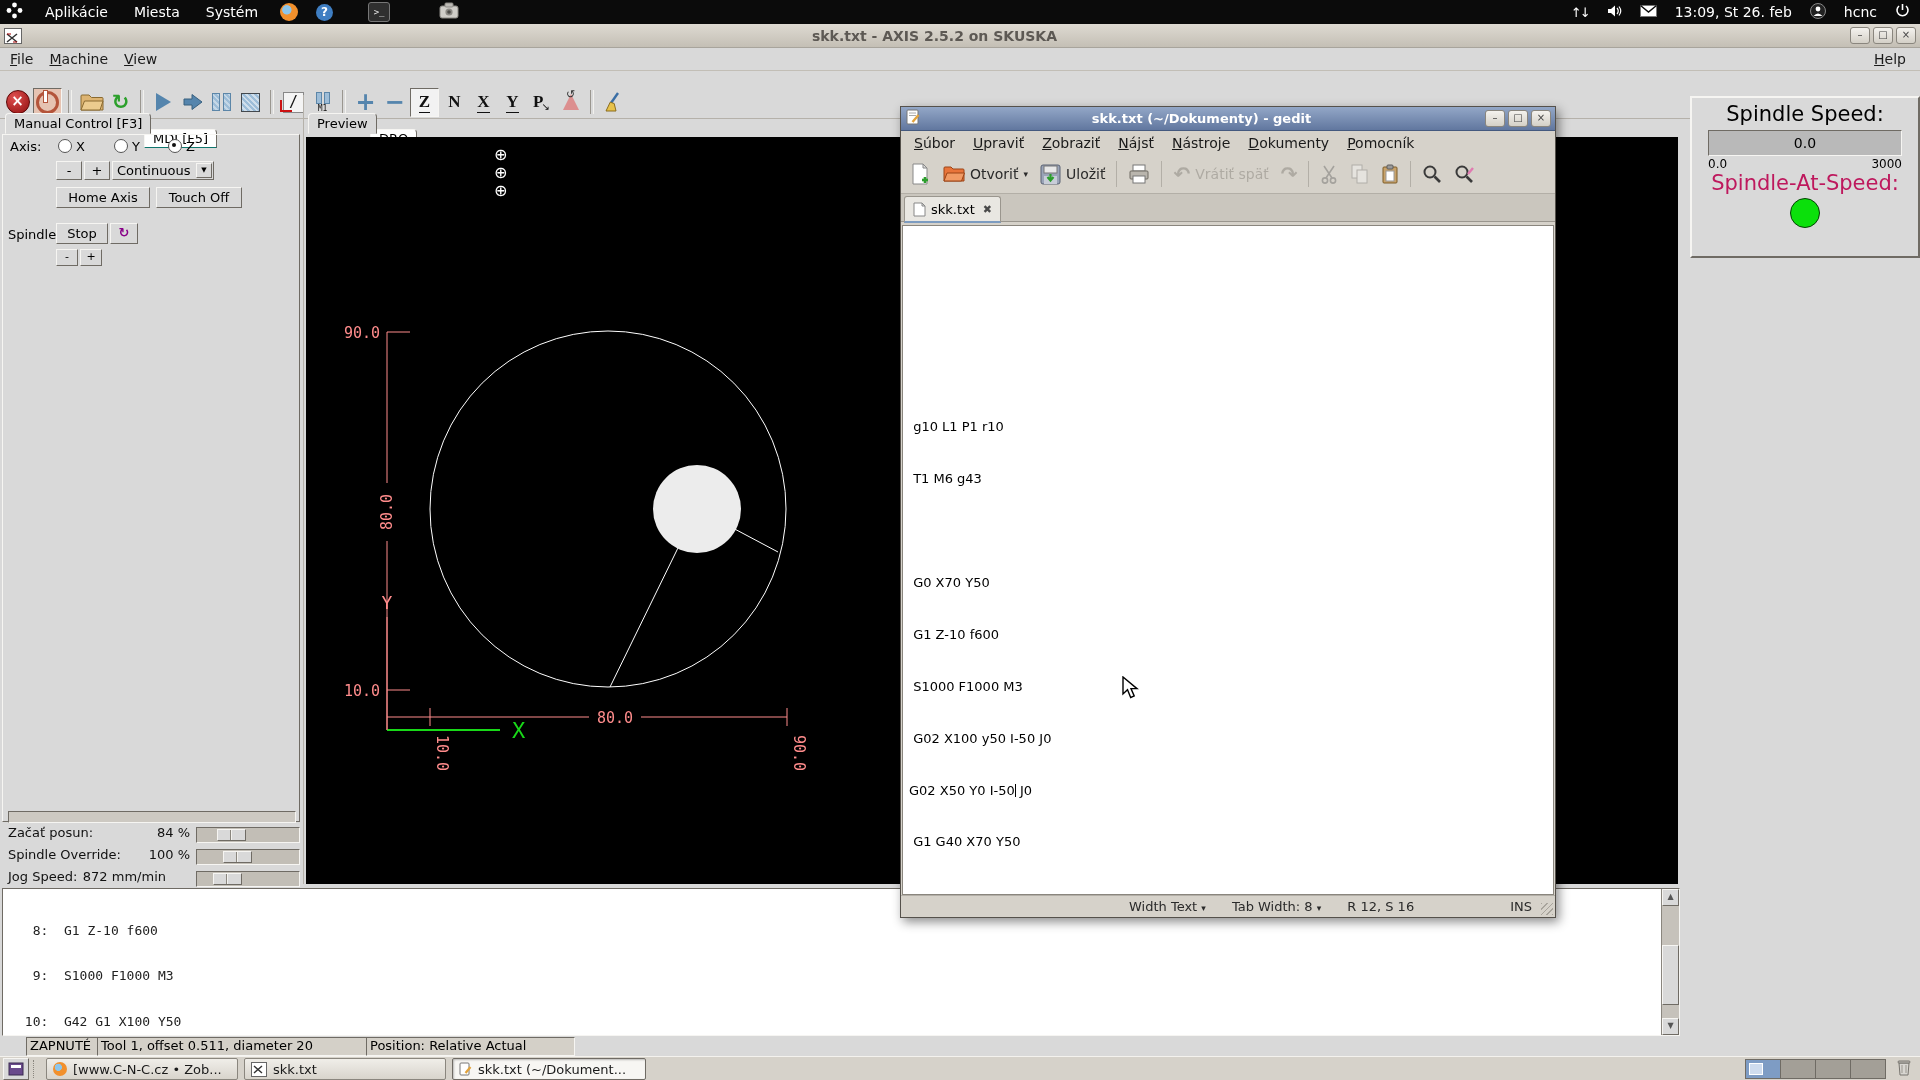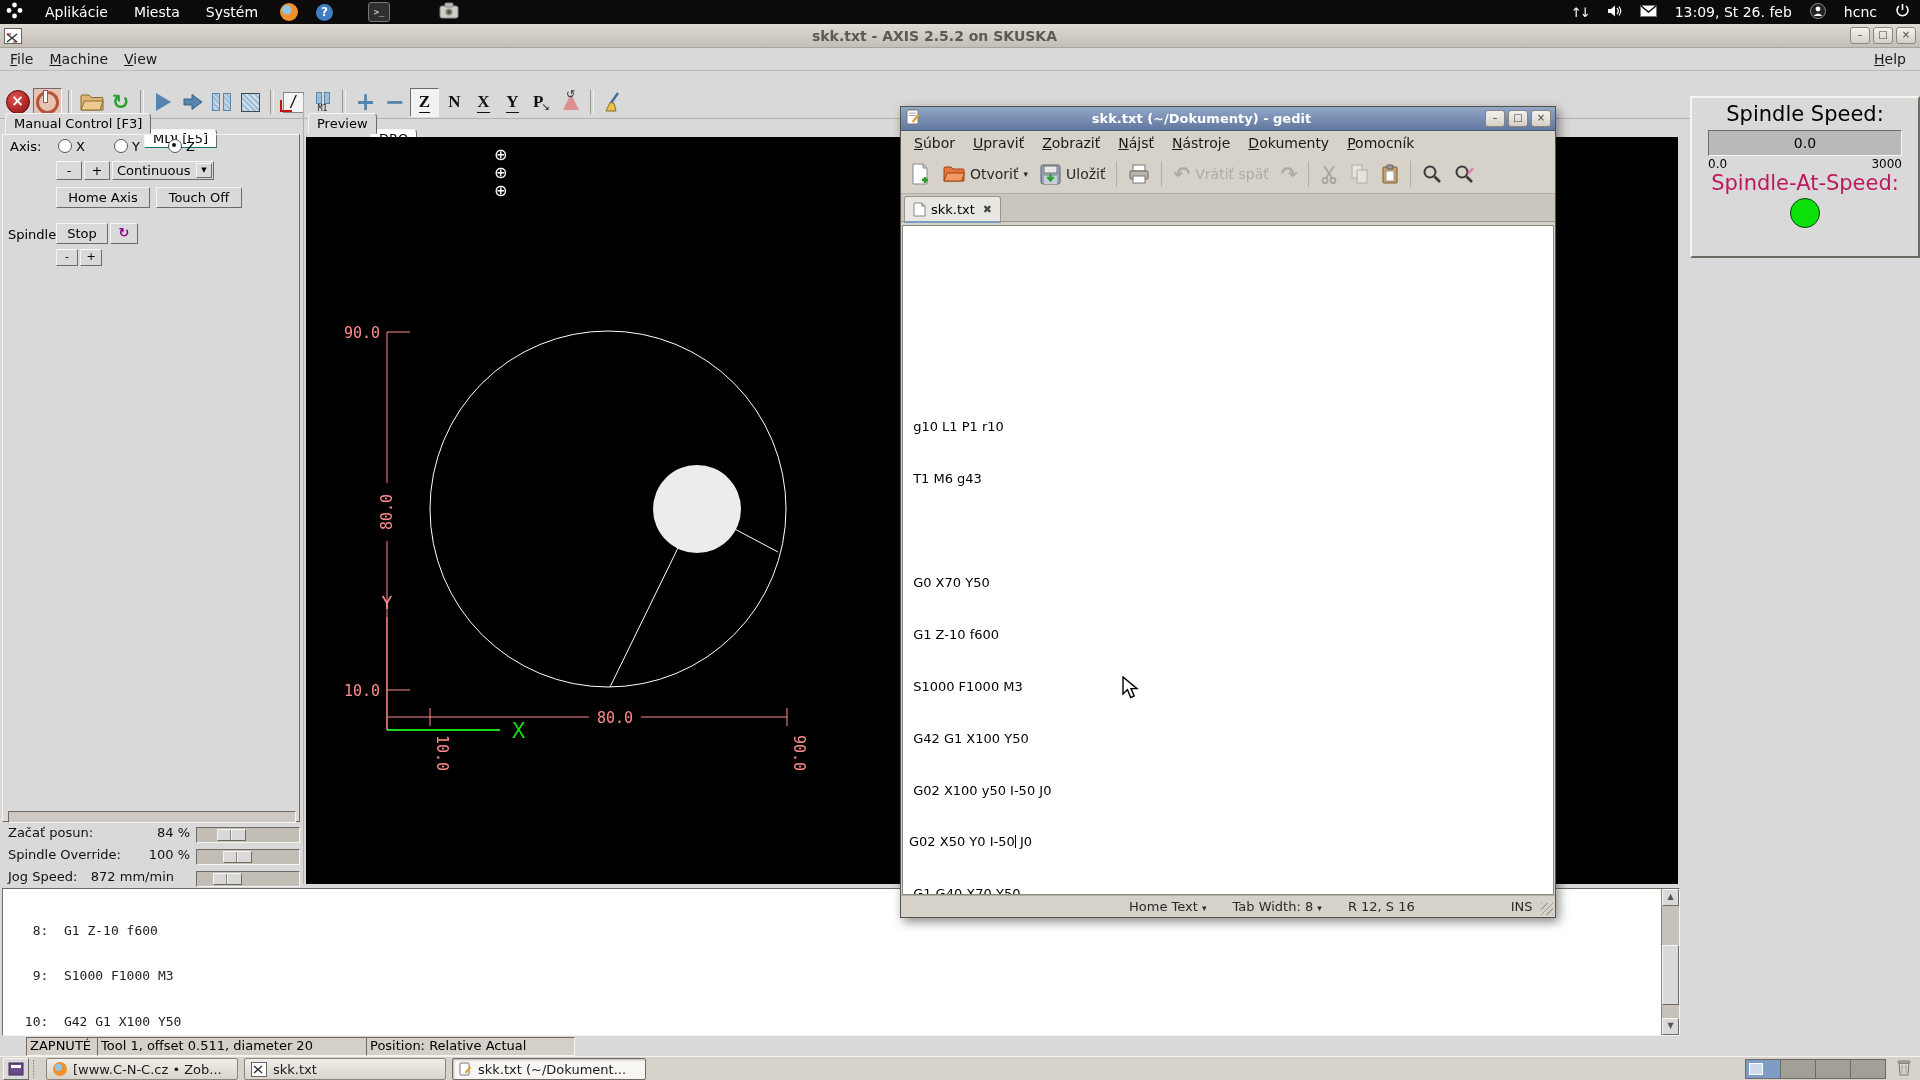--- a/index.html
+++ b/index.html
@@ -267,21 +267,21 @@
       </div>
       <div class="abs" style="left:0;top:752px;width:303px;height:22px;">
         <span class="ovr-label">Spindle Override:</span>
         <span class="ovr-value" style="left:100px;">100 %</span>
         <span class="slider-trough sunk" style="left:196px;top:2px;width:102px;">
             <span class="slider-handle" style="left:26px;"></span>
           </span>
       </div>
       <div class="abs" style="left:0;top:774px;width:303px;height:22px;">
         <span class="ovr-label">Jog Speed:</span>
-        <span class="ovr-value" style="left:84px;">872 mm/min</span>
+        <span class="ovr-value" style="left:76px;">872 mm/min</span>
         <span class="slider-trough sunk" style="left:196px;top:2px;width:102px;">
             <span class="slider-handle" style="left:16px;"></span>
           </span>
       </div>
       <div class="abs" style="left:0;top:796px;width:303px;height:22px;">
         <span class="ovr-label">Max Velocity:</span>
         <span class="ovr-value" style="left:78px;">9000 mm/min</span>
         <span class="slider-trough sunk" style="left:196px;top:2px;width:102px;">
             <span class="slider-handle" style="left:72px;"></span>
           </span>
@@ -487,30 +487,29 @@
     <div id="gtext" style="position:absolute;left:1px;top:118px;right:1px;bottom:22px;background:#fff;border:1px solid #8a867e;padding:2px 0 0 6px;overflow:hidden;">
       <div>&nbsp;</div>
       <div>&nbsp;</div>
       <div>&nbsp;</div>
       <div> g10 L1 P1 r10</div>
       <div> T1 M6 g43</div>
       <div>&nbsp;</div>
       <div> G0 X70 Y50</div>
       <div> G1 Z-10 f600</div>
       <div> S1000 F1000 M3</div>
-      <div> G42 G1 X100 Y50</div>
       <div> G02 X100 y50 I-50 J0</div>
       <div><span>G02 X50 Y0 I-50</span><span class="caret"></span><span> J0</span></div>
       <div> G1 G40 X70 Y50</div>
       
       
     </div>
 
     <div class="flex" style="position:absolute;left:0;bottom:0;width:100%;height:21px;background:#d6d2ca;border-top:1px solid #b3afa7;font-size:13px;color:#2a2a2a;">
-      <span style="margin-left:228px;"><span>Home Text</span> <span style="font-size:9px;">▾</span></span>
+      <span style="margin-left:228px;"><span>Width Text</span> <span style="font-size:9px;">▾</span></span>
       <span style="margin-left:26px;"><span>Tab Width: 8</span> <span style="font-size:9px;">▾</span></span>
       <span style="margin-left:26px;">R 12, S 16</span>
       <span style="margin-left:96px;">INS</span>
       <span style="position:absolute;right:2px;bottom:2px;width:12px;height:12px;background:repeating-linear-gradient(135deg,#a8a49c 0 1px,transparent 1px 4px);"></span>
     </div>
   </div>
 
   <div id="taskbar" class="abs flex">
     <span class="raised" style="width:24px;height:20px;margin-left:3px;display:flex;align-items:center;justify-content:center;">
       <svg width="16" height="14" viewBox="0 0 16 14">

